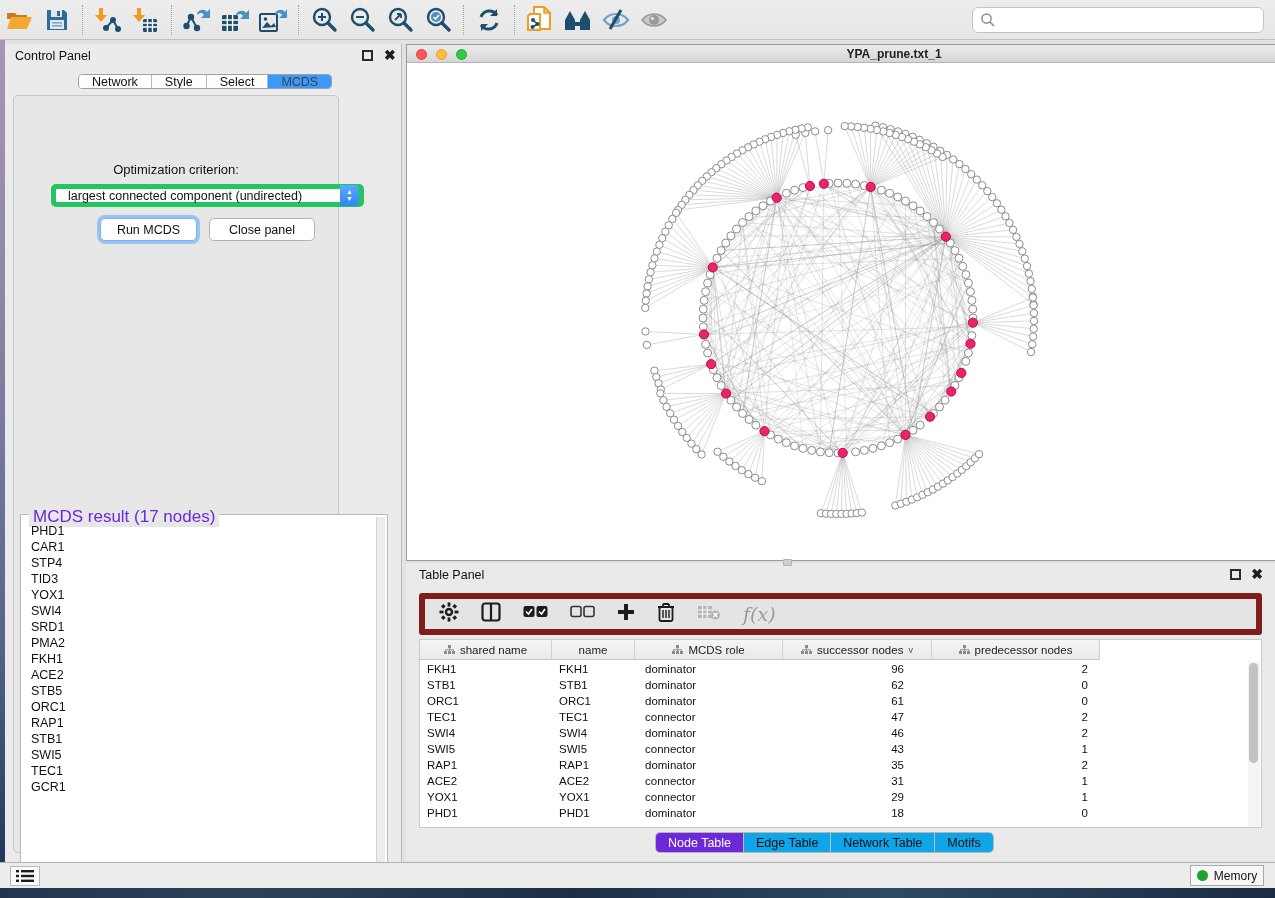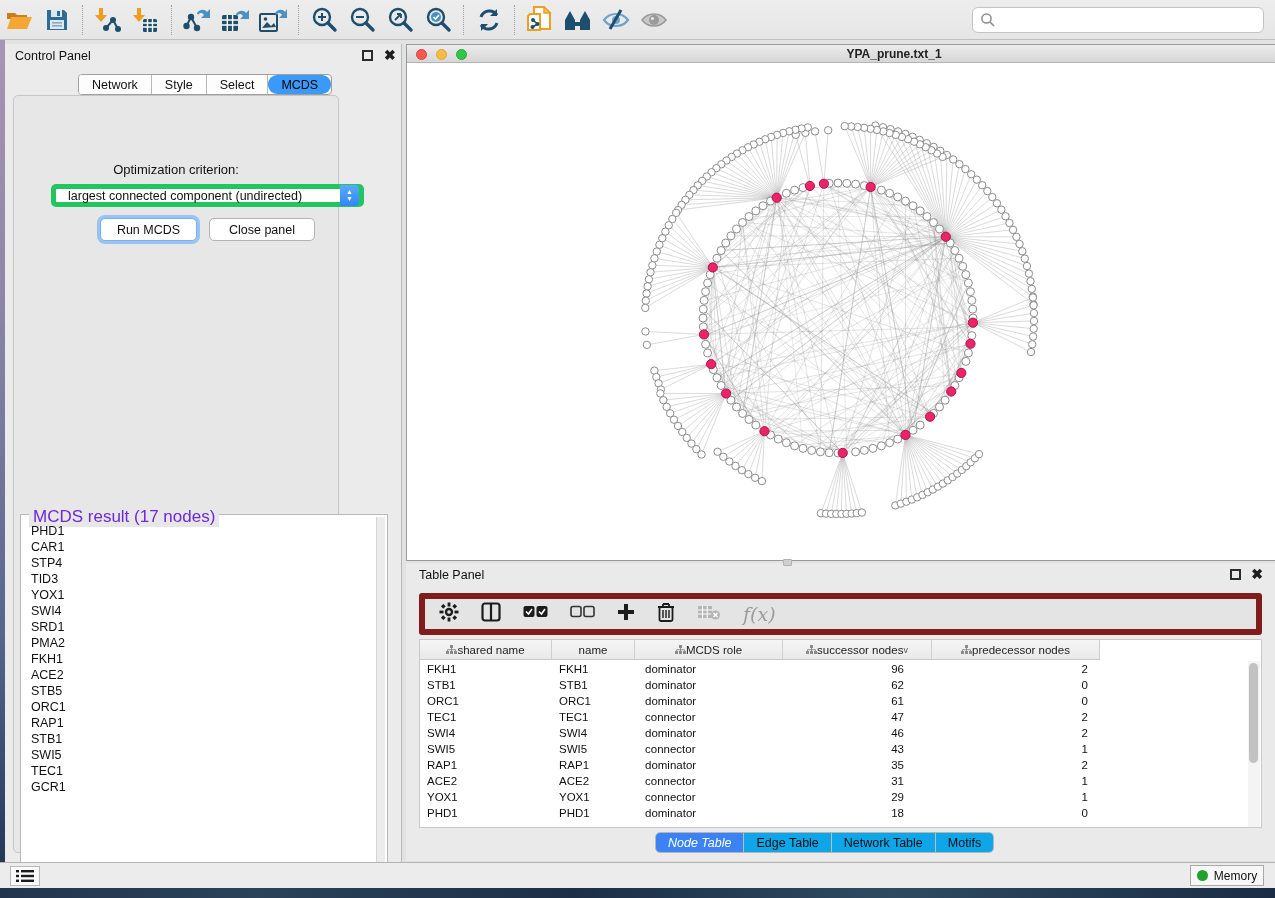--- a/index.html
+++ b/index.html
@@ -23,26 +23,26 @@
     border:1px solid #c3c3c3; border-radius:6px; display:flex; align-items:center; padding-left:7px; }
   .searchbox input { border:none; outline:none; flex:1; height:20px; font-size:12px; background:transparent; }
 
   
   .cpanel { position:absolute; left:5px; top:44px; width:397px; height:818px; background:#ebebeb;
     border-right:1px solid #b8b8b8; }
   .cp-head { position:absolute; left:0; top:0; width:100%; height:24px; }
   .cp-title { position:absolute; left:10px; top:5px; font-size:12.5px; color:#111; }
   .wm-float { position:absolute; width:11px; height:11px; border:2px solid #2b2b2b; top:6px; }
   .wm-close { position:absolute; top:4px; font-size:14px; font-weight:bold; color:#1d1d1d; line-height:14px; }
-  .cp-tabs { position:absolute; left:73px; top:30px; height:21px; display:flex; border:1px solid #9f9f9f;
+  .cp-tabs { position:absolute; left:73px; top:30px; height:15px; display:flex; border:1px solid #9f9f9f;
     border-radius:4px; overflow:hidden; background:#fff; }
   .cp-tab { padding:0 13px; font-size:12.5px; color:#111; display:flex; align-items:center; background:#fdfdfd;
     border-right:1px solid #b9b9b9; }
   .cp-tab:last-child { border-right:none; }
-  .cp-tab.sel { background:#3b99fc; color:#000000;border-radius:9px; }
+  .cp-tab.sel { background:#3b99fc; color:#404040; }
   .cp-body { position:absolute; left:8px; top:51px; width:326px; height:758px; background:#e7e7e7;
     border:1px solid #c6c6c6; border-radius:5px; }
   .opt-label { position:absolute; left:0; top:66px; width:100%; text-align:center; font-size:13px; color:#111; }
   .dropdown { position:absolute; left:37px; top:88px; width:313px; height:23px; background:#fff;
     border:5px solid #22c55e; border-radius:5px; display:flex; align-items:center; }
   .dd-text { flex:1; font-size:12.5px; color:#111; padding-left:12px; white-space:nowrap; }
   .dd-btn { width:19px; height:21px; background:linear-gradient(#59a9fd,#2f87f2); border-radius:0 4px 4px 0;
     display:flex; flex-direction:column; align-items:center; justify-content:center; gap:1px; }
   .dd-btn span { color:#fff; font-size:7px; line-height:6px; }
   .btn { position:absolute; height:23px; background:#fff; border:1px solid #b4b4b4; border-radius:5px;
@@ -66,39 +66,39 @@
 
   
   .tpanel { position:absolute; left:406px; top:563px; width:869px; height:298px; background:#eaeaea; }
   .tp-title { position:absolute; left:13px; top:5px; font-size:12.5px; color:#111; }
   .tp-toolbar { position:absolute; left:13px; top:30px; width:843px; height:42px; background:#e4e4e4;
     border:6px solid #7f1d1d; border-radius:3px; display:flex; align-items:center; padding-left:14px; gap:22px; }
   .fx { font-family:"DejaVu Serif",serif; font-style:italic; font-size:19px; color:#9a9a9a; }
   .ttable { position:absolute; left:13px; top:76px; width:843px; height:189px; background:#fff; border:1px solid #c9c9c9; overflow:hidden; }
   .thead { position:absolute; left:0; top:0; height:20px; display:flex; }
   .thcell { height:20px; background:linear-gradient(#f5f5f5,#e9e9e9); border-right:1px solid #cfcfcf;
-    border-bottom:1px solid #c9c9c9; display:flex; align-items:center; justify-content:center; 
+    border-bottom:1px solid #c9c9c9; display:flex; align-items:center; justify-content:center; gap:5px;
     font-size:11.5px; color:#222; }
   .sorticon { font-size:9px; color:#555; }
   .tbody { position:absolute; left:0; top:21px; }
   .trow { display:flex; height:16px; }
   .tcell { font-size:11.5px; color:#111; line-height:16px; white-space:nowrap; }
   .c0 { width:132px; padding-left:7px; }
   .c1 { width:83px; padding-left:7px; }
   .c2 { width:148px; padding-left:10px; }
   .c3 { width:149px; text-align:right; padding-right:28px; }
   .c4 { width:168px; text-align:right; padding-right:12px; }
   .tscroll { position:absolute; right:1px; top:21px; width:12px; height:166px; background:#f4f4f4; }
   .tthumb { position:absolute; left:1px; top:2px; width:9px; height:100px; background:#c2c2c2; border-radius:5px; }
   .tp-tabs { position:absolute; left:249px; top:269px; height:21px; display:flex; border:1px solid #b5b5b5;
     border-radius:5px; overflow:hidden; background:#fff; }
   .tp-tab { padding:0 12px; font-size:12.5px; color:#111; display:flex; align-items:center; background:#0ea5e9;
     border-right:1px solid #bcbcbc; }
   .tp-tab:last-child { border-right:none; }
-  .tp-tab.sel { background:#3b82f6; color:#fff;font-style:italic; }
+  .tp-tab.sel { background:#6d28d9; color:#fff; }
   .splitter-dots { position:absolute; left:377px; top:-4px; width:9px; height:7px; background:#cfcfcf; border:1px solid #b3b3b3; border-radius:1px; }
 
   
   .statusbar { position:absolute; left:0; top:862px; width:1275px; height:26px; background:#ececec; border-top:1px solid #b3b3b3; }
   .list-btn { position:absolute; left:10px; top:3px; width:30px; height:20px; background:#fafafa; border:1px solid #b9b9b9;
     display:flex; align-items:center; justify-content:center; }
   .mem-btn { position:absolute; right:11px; top:2px; width:74px; height:21px; background:#f7f7f7; border:1px solid #a9a9a9;
     display:flex; align-items:center; justify-content:center; gap:6px; font-size:12px; color:#111; }
   .mem-dot { width:11px; height:11px; border-radius:50%; background:#1fa32e; }
 </style>

